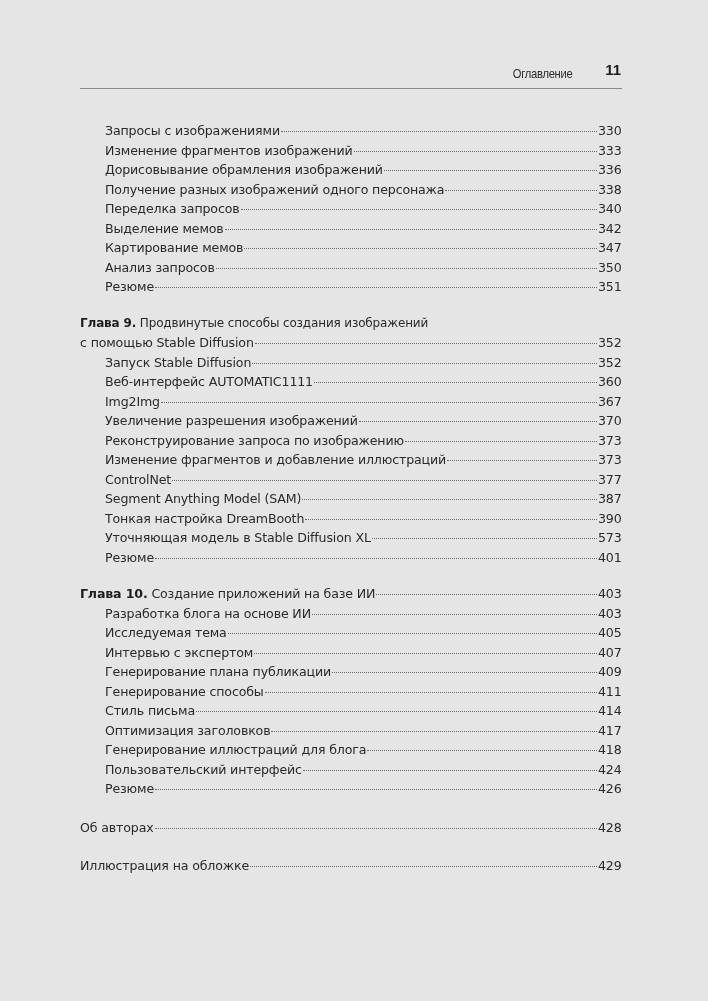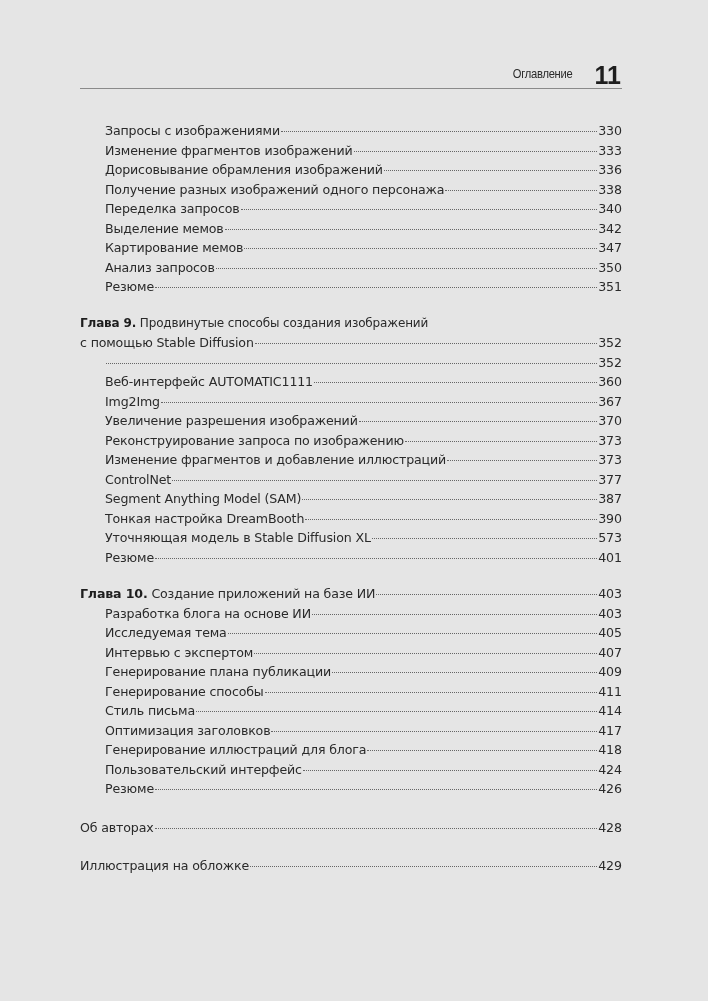--- a/index.html
+++ b/index.html
@@ -39,21 +39,21 @@
       transform: scaleX(0.86);
       transform-origin: right center;
       color: #2a2a2a;
     }
     .running-head .page-num {
       position: absolute;
       right: 1px;
       top: 3px;
       font-family: "Liberation Sans", sans-serif;
       font-weight: bold;
-      font-size: 25px;
+      font-size: 15px;
       color: #1e1e1e;
     }
     .toc {
       position: absolute;
       left: 80px;
       top: 121px;
       width: 542px;
     }
     .entry {
       position: relative;
@@ -73,21 +73,21 @@
       overflow: hidden;
       margin: 0 1px;
       height: 12px;
       align-self: baseline;
       border-bottom: 1.4px dotted #666;
       transform: translateY(-3px);
     }
     .entry .pg {
       flex: 0 0 auto;
       width: 24px;
-      text-align: center;
+      text-align: left;
     }
     .chapter-first {
       height: 19.5px;
       font-size: 12px;
       line-height: 19.5px;
       letter-spacing: -0.15px;
       white-space: nowrap;
     }
     .chapter-first b { font-weight: bold; color: #1e1e1e; }
     .gap-chapter { height: 17px; }
@@ -153,20 +153,21 @@
 
     <div class="gap-chapter"></div>
 
     <div class="chapter-first"><b>Глава 9.</b> <span>Продвинутые способы создания изображений</span></div>
     <div class="entry">
         <span class="label">с помощью Stable Diffusion</span>
         <span class="leader"></span>
         <span class="pg">352</span>
       </div>
     <div class="entry sub">
+        <span class="label">Запуск Stable Diffusion</span>
         <span class="leader"></span>
         <span class="pg">352</span>
       </div>
     <div class="entry sub">
         <span class="label">Веб-интерфейс AUTOMATIC1111</span>
         <span class="leader"></span>
         <span class="pg">360</span>
       </div>
     <div class="entry sub">
         <span class="label">Img2Img</span>

